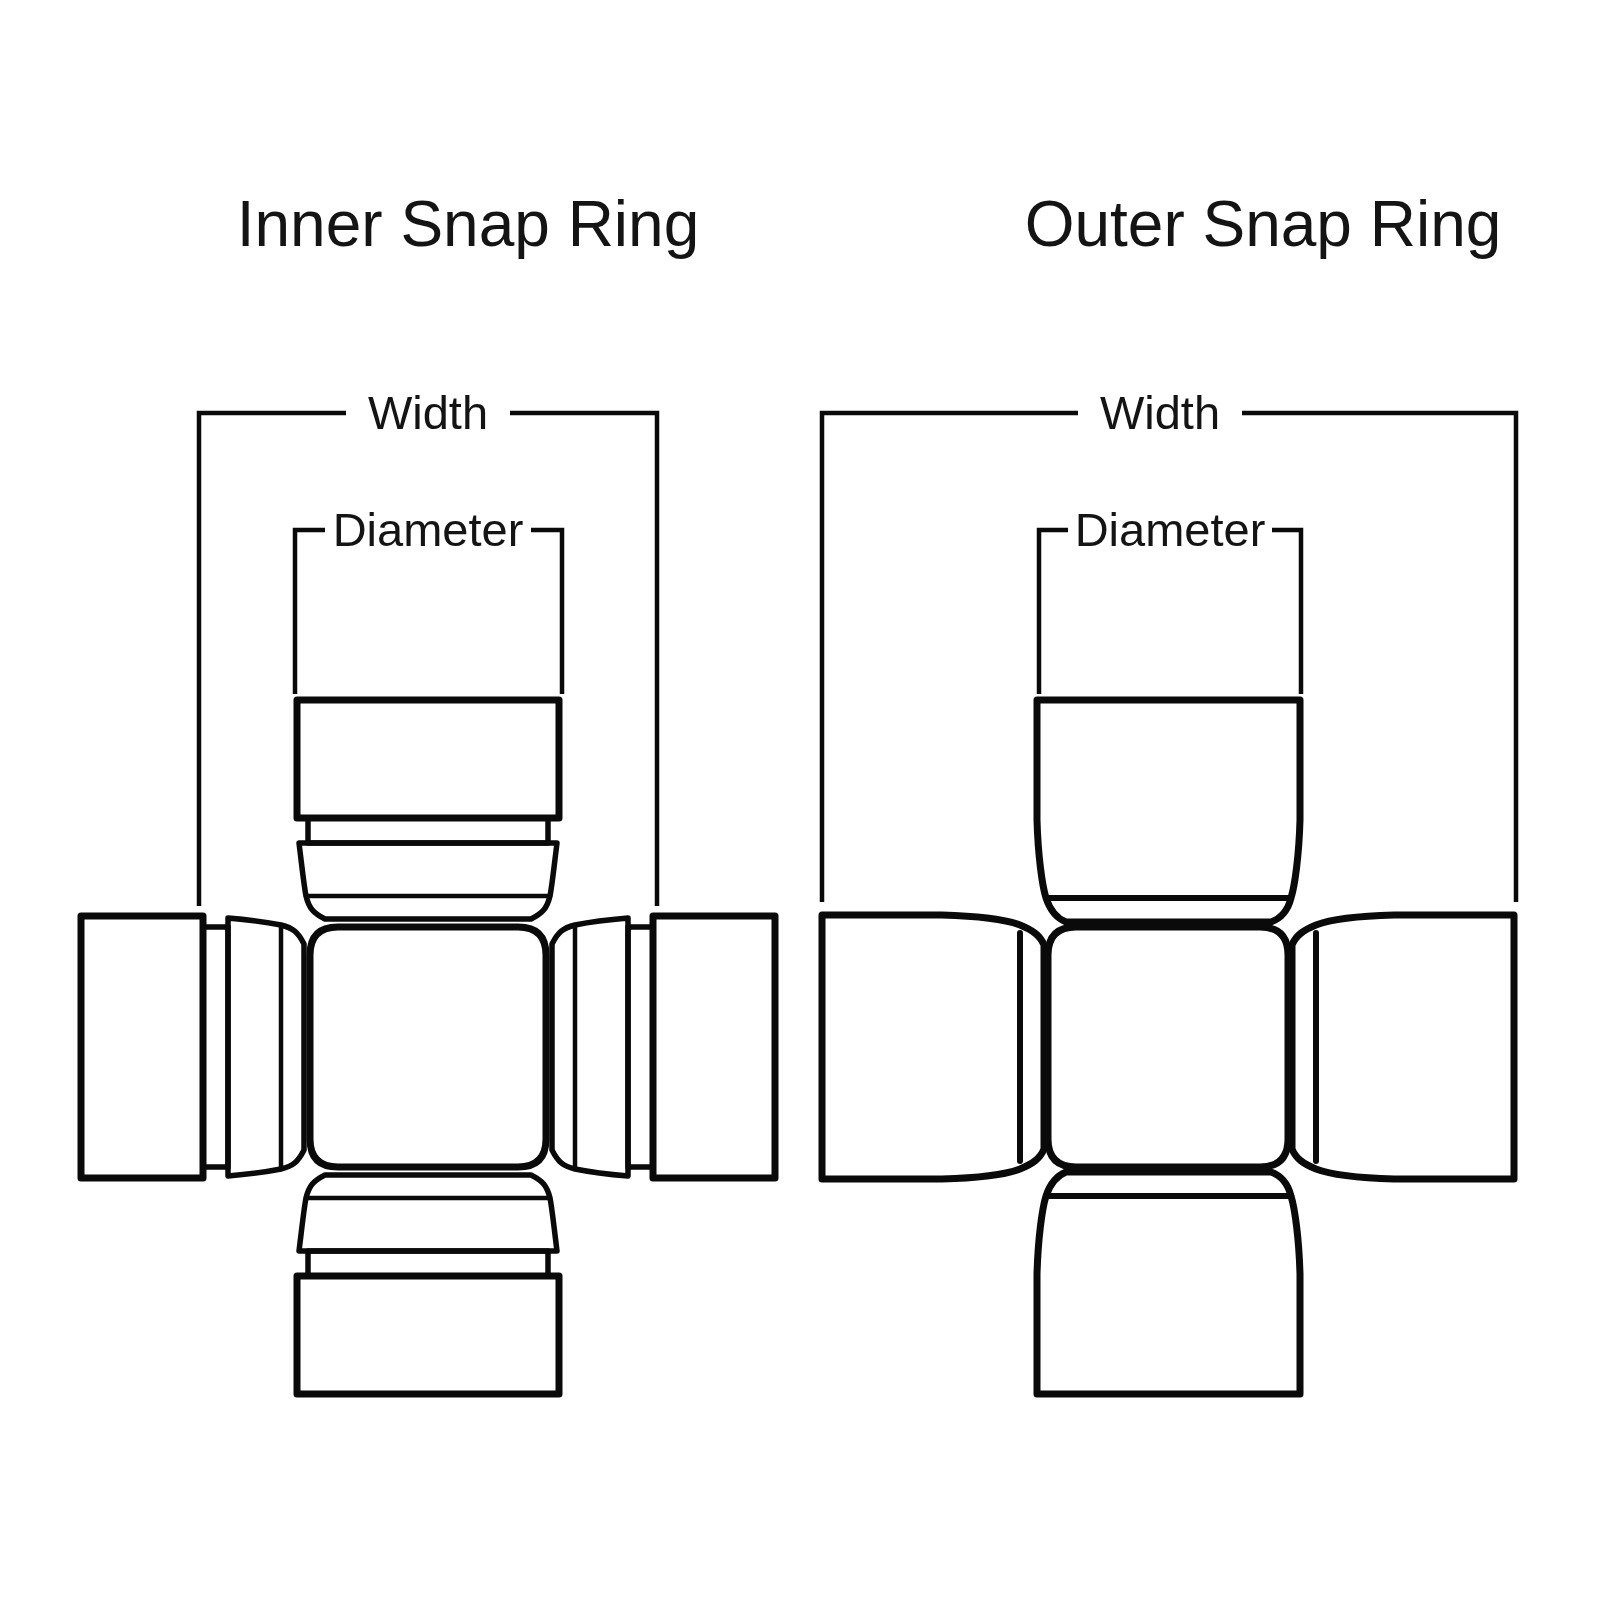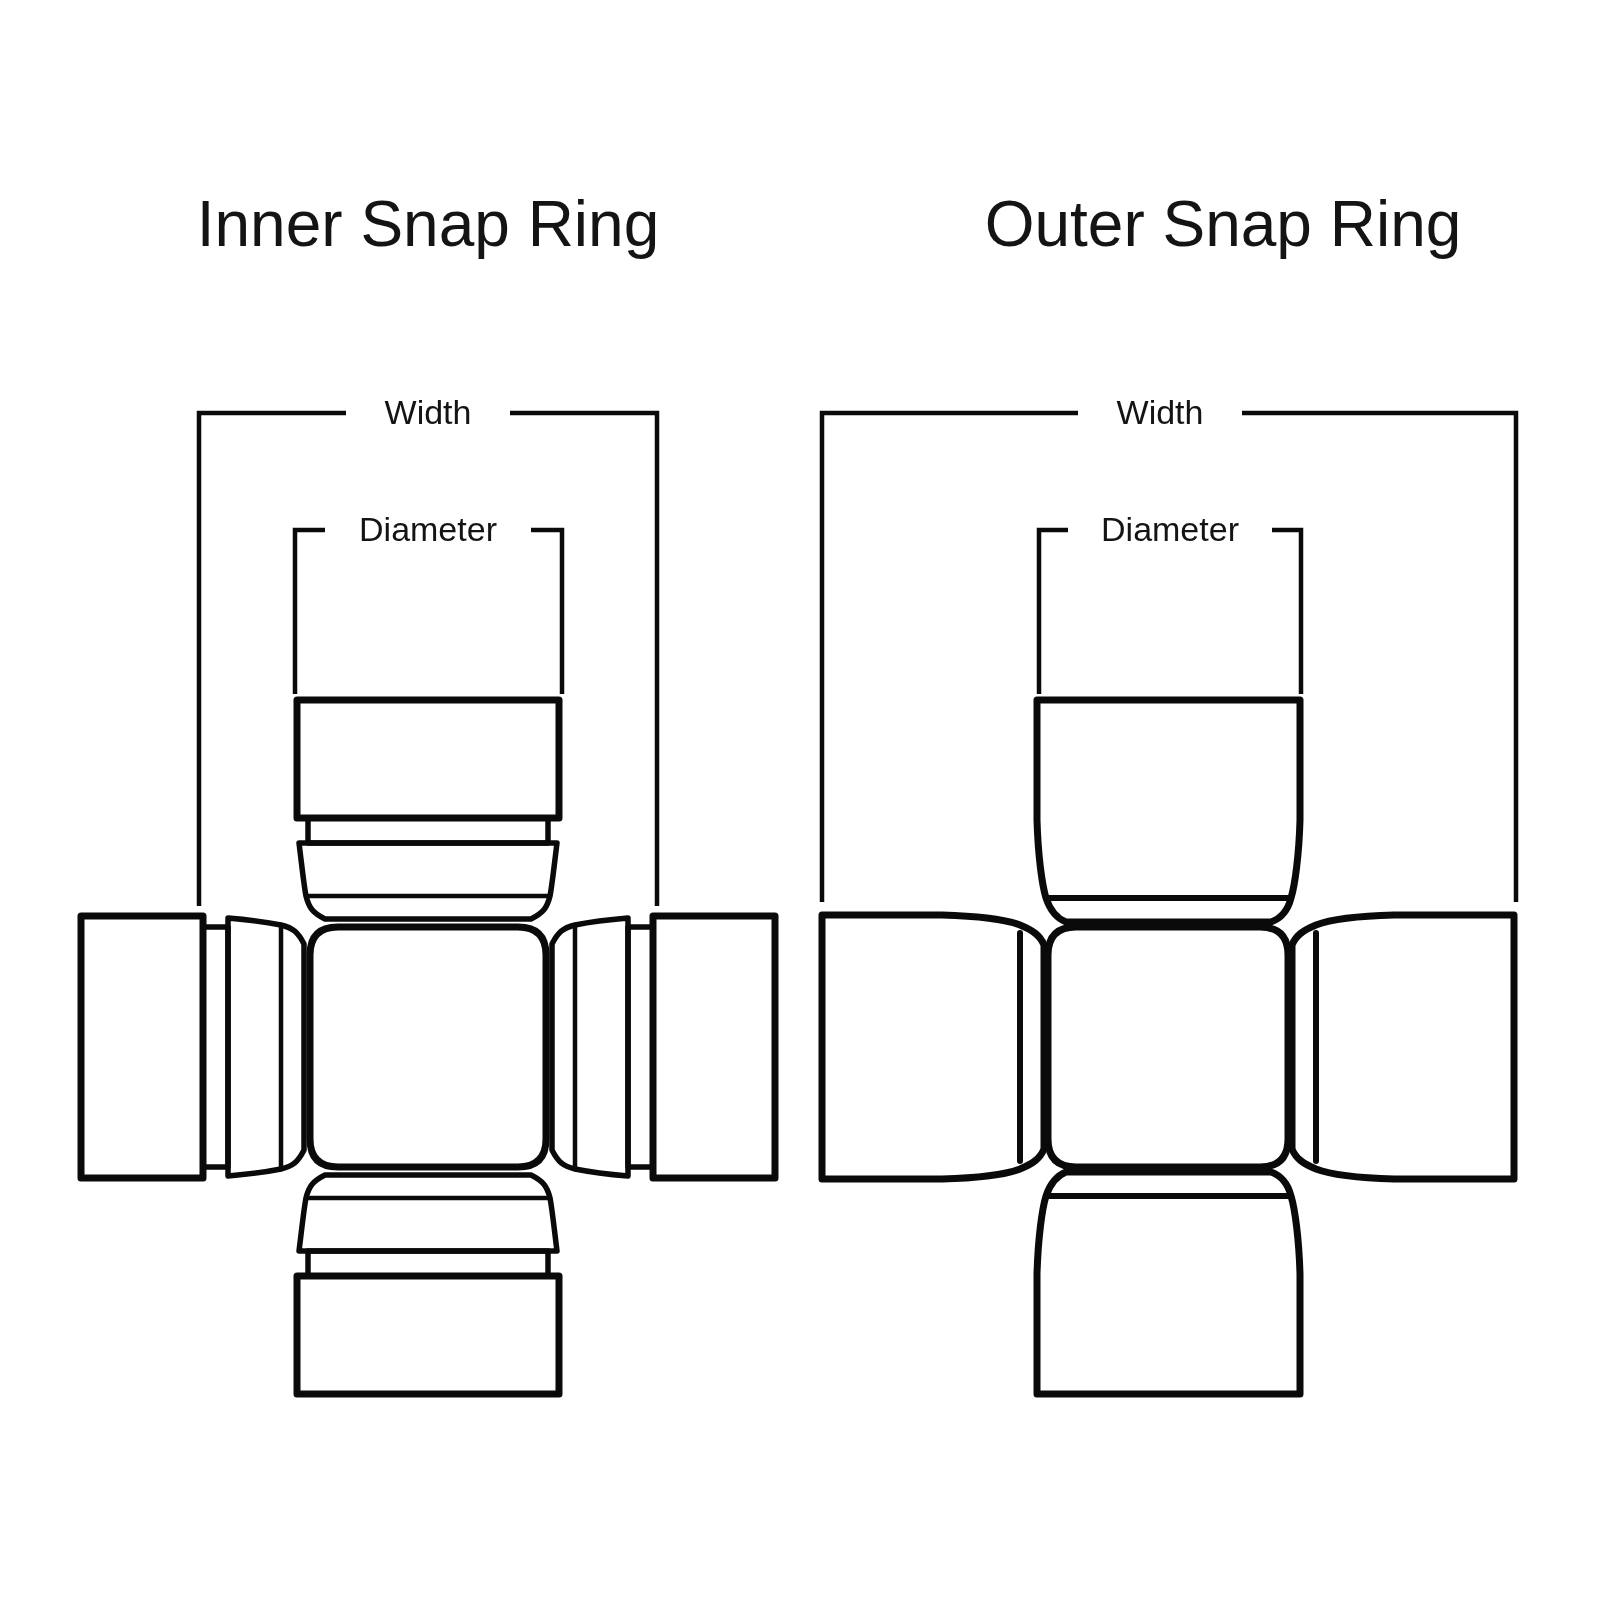--- a/index.html
+++ b/index.html
@@ -26,23 +26,24 @@
     position: absolute;
     transform: translate(-50%, -50%);
     white-space: nowrap;
     color: #141414;
     background: #ffffff;
     line-height: 1;
   }
   .title {
     font-size: 64px;
     letter-spacing: 0px;
+    margin-left: 40px;
   }
   .dim {
-    font-size: 34px;
+    font-size: 47px;
     padding: 0 6px;
   }
   .t-inner   { left: 428px;  top: 224px; }
   .t-outer   { left: 1223px; top: 224px; }
   .w-inner   { left: 428px;  top: 412px; }
   .w-outer   { left: 1160px; top: 412px; }
   .d-inner   { left: 428px;  top: 529px; }
   .d-outer   { left: 1170px; top: 529px; }
 
   svg path {

